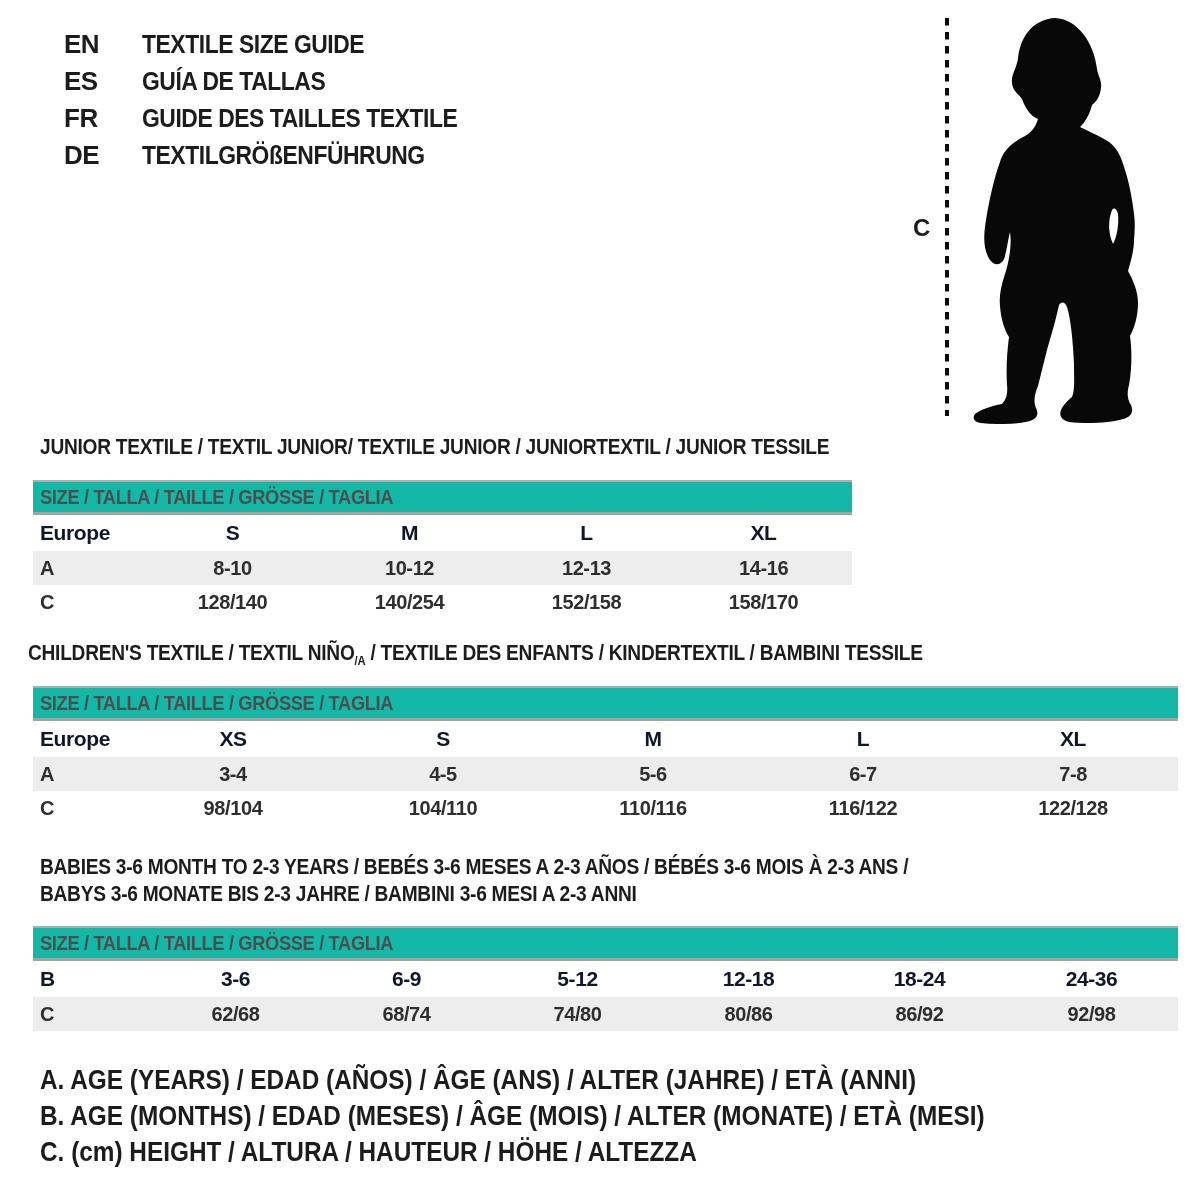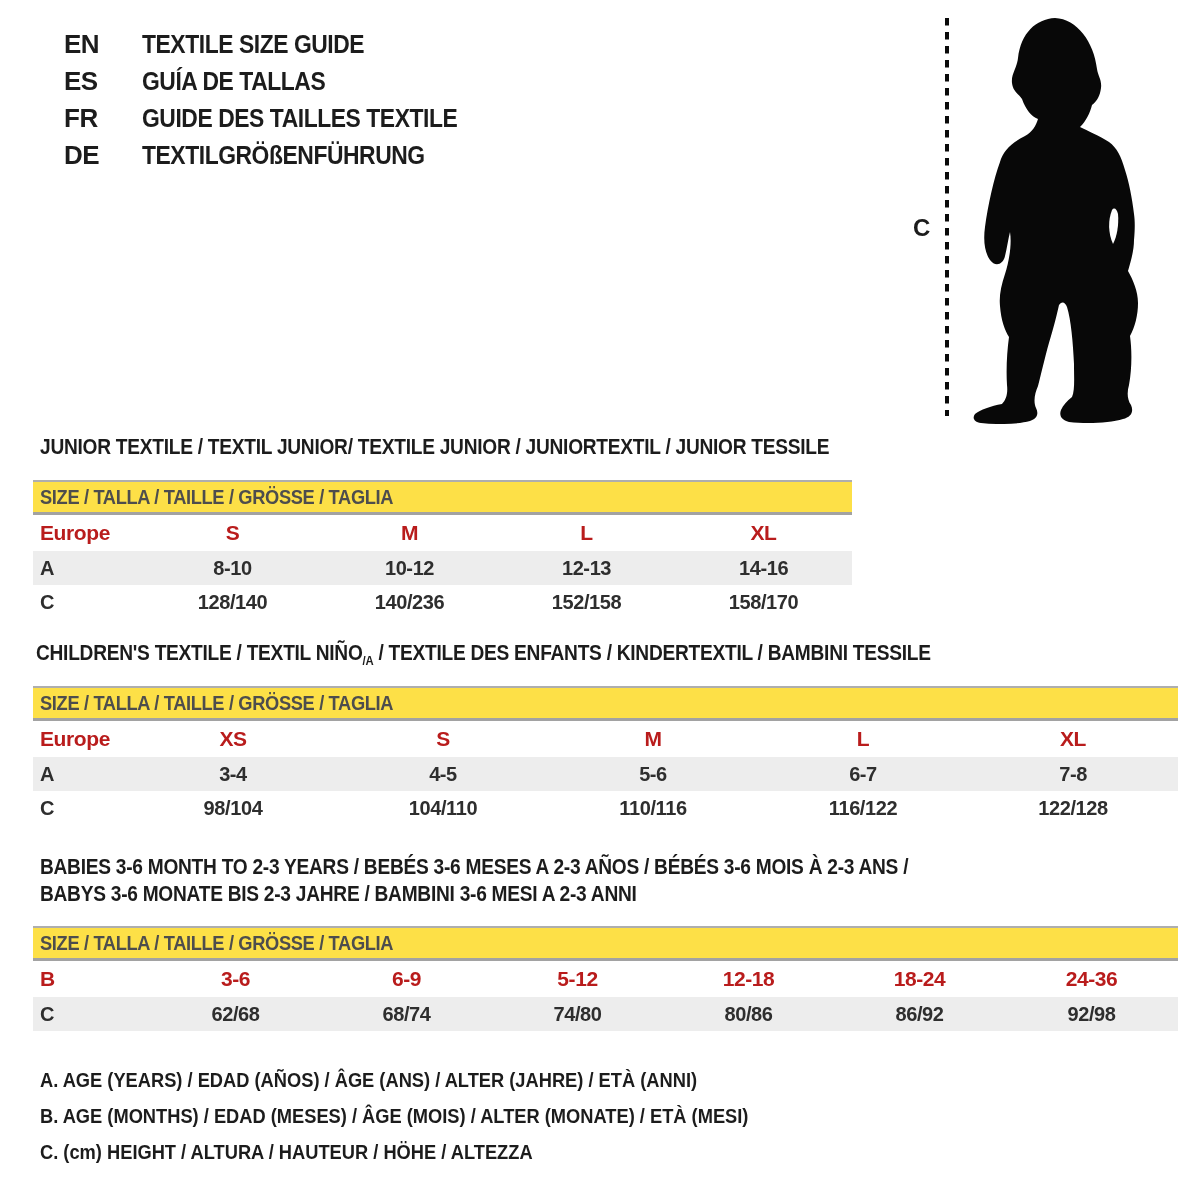--- a/index.html
+++ b/index.html
@@ -43,38 +43,38 @@
     border-collapse:collapse;
     table-layout:fixed;
     font-weight:bold;
     letter-spacing:-0.4px;
   }
   .t1 { left:33px; top:480px; width:819px; }
   .t2 { left:33px; top:686px; width:1145px; }
   .t3 { left:33px; top:926px; width:1145px; }
   td { padding:0; }
   td.bar {
-    background:#fde047;
+    background:#14b8a6;
     border-top:2px solid #aeaeae;
     border-bottom:3px solid #a2a2a2;
     color:#4d4d4d;
     font-size:21px;
     height:30px;
     text-align:left;
     padding-left:7px;
   }
   tr.row td { height:34px; font-size:20px; text-align:center; color:#2e2e2e; }
-  tr.row-europe td { height:36px; font-size:21px; color:#b91c1c; }
+  tr.row-europe td { height:36px; font-size:21px; color:#0f172a; }
   tr.row td.lbl { text-align:left; padding-left:7px; }
   tr.shade td { background:#ededed; }
 
   
   .legend { left:40px; top:1062px; }
   .legend-line { height:36px; display:flex; align-items:center;
-                 font-weight:bold; font-size:21px; }
+                 font-weight:bold; font-size:28px; }
 </style>
 </head>
 <body>
 
 <div class="abs lang-block">
   <div class="lang-row">
     <span class="lang-code">EN</span>
     <span class="cx">TEXTILE SIZE GUIDE</span>
   </div>
   <div class="lang-row">
@@ -177,28 +177,28 @@
   <tr class="row shade">
     <td class="lbl">A</td>
     <td>8-10</td>
     <td>10-12</td>
     <td>12-13</td>
     <td>14-16</td>
   </tr>
   <tr class="row">
     <td class="lbl">C</td>
     <td>128/140</td>
-    <td>140/236</td>
+    <td>140/254</td>
     <td>152/158</td>
     <td>158/170</td>
   </tr>
 </tbody>
   </table>
 
-<div class="abs sec-title" style="left:36px; top:640px;">
+<div class="abs sec-title" style="left:28px; top:640px;">
   <span class="cx"><span>CHILDREN'S TEXTILE / TEXTIL NIÑO</span><sub>/A</sub><span> / TEXTILE DES ENFANTS / KINDERTEXTIL / BAMBINI TESSILE</span></span>
 </div>
 
 <table class="size-table t2">
   <colgroup>
     <col style="width:95px">
       <col style="width:210px">
       <col style="width:210px">
       <col style="width:210px">
       <col style="width:210px">

